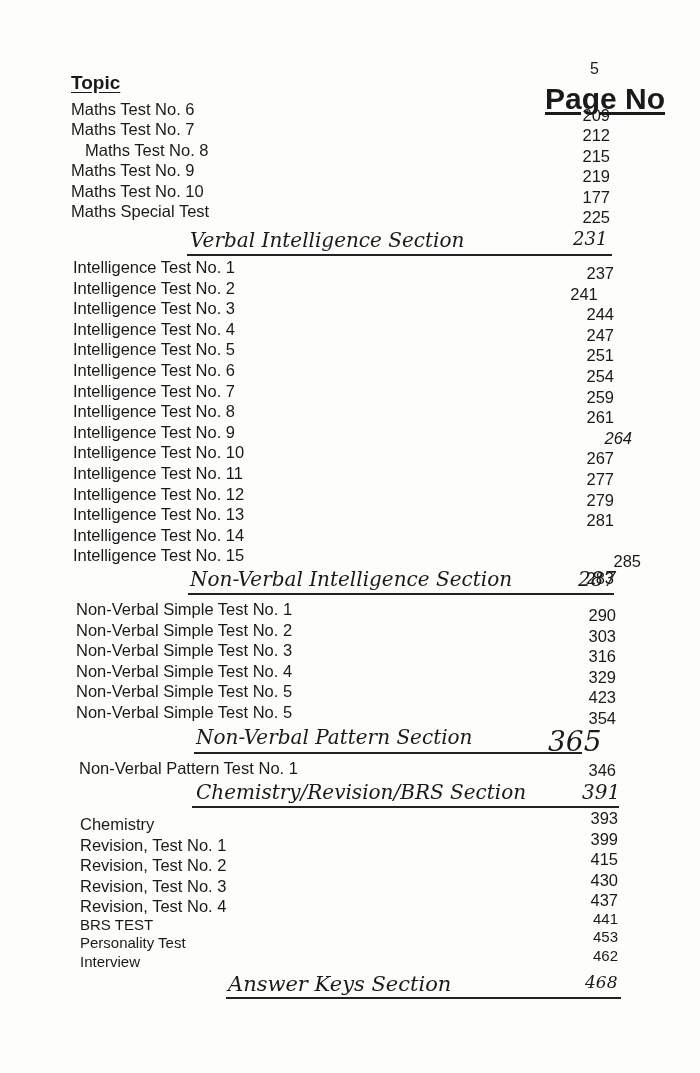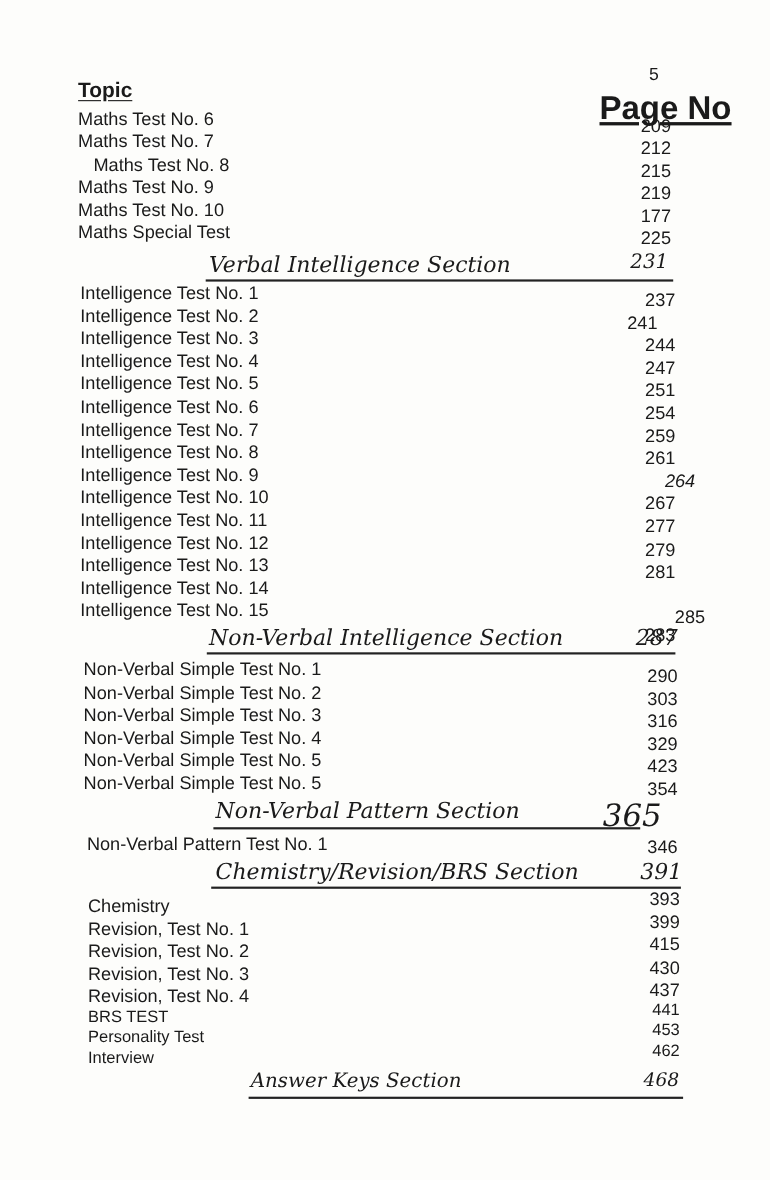--- a/index.html
+++ b/index.html
@@ -101,16 +101,16 @@
     <div class="row" style="left: 80px; top: 875.5px;">Revision, Test No. 3</div>
     <div class="row num" style="left: 558px; top: 869.5px;">430</div>
     <div class="row" style="left: 80px; top: 896px;">Revision, Test No. 4</div>
     <div class="row num" style="left: 558px; top: 890px;">437</div>
     <div class="row small" style="left: 80px; top: 914.5px;">BRS TEST</div>
     <div class="row small num" style="left: 558px; top: 908.5px;">441</div>
     <div class="row small" style="left: 80px; top: 933px;">Personality Test</div>
     <div class="row small num" style="left: 558px; top: 927px;">453</div>
     <div class="row small" style="left: 80px; top: 951.5px;">Interview</div>
     <div class="row small num" style="left: 558px; top: 945.5px;">462</div>
-    <div class="sec" style="left: 228px; top: 972px; font-size: 18px;">Answer Keys Section</div>
+    <div class="sec" style="left: 228px; top: 972px; font-size: 21px;">Answer Keys Section</div>
     <div class="sec" style="left: 585px; top: 972px; font-size: 17px;">468</div>
     <div class="sec-line" style="left: 226px; top: 997px; width: 395px;"></div>
   </div>
 
 </body></html>

